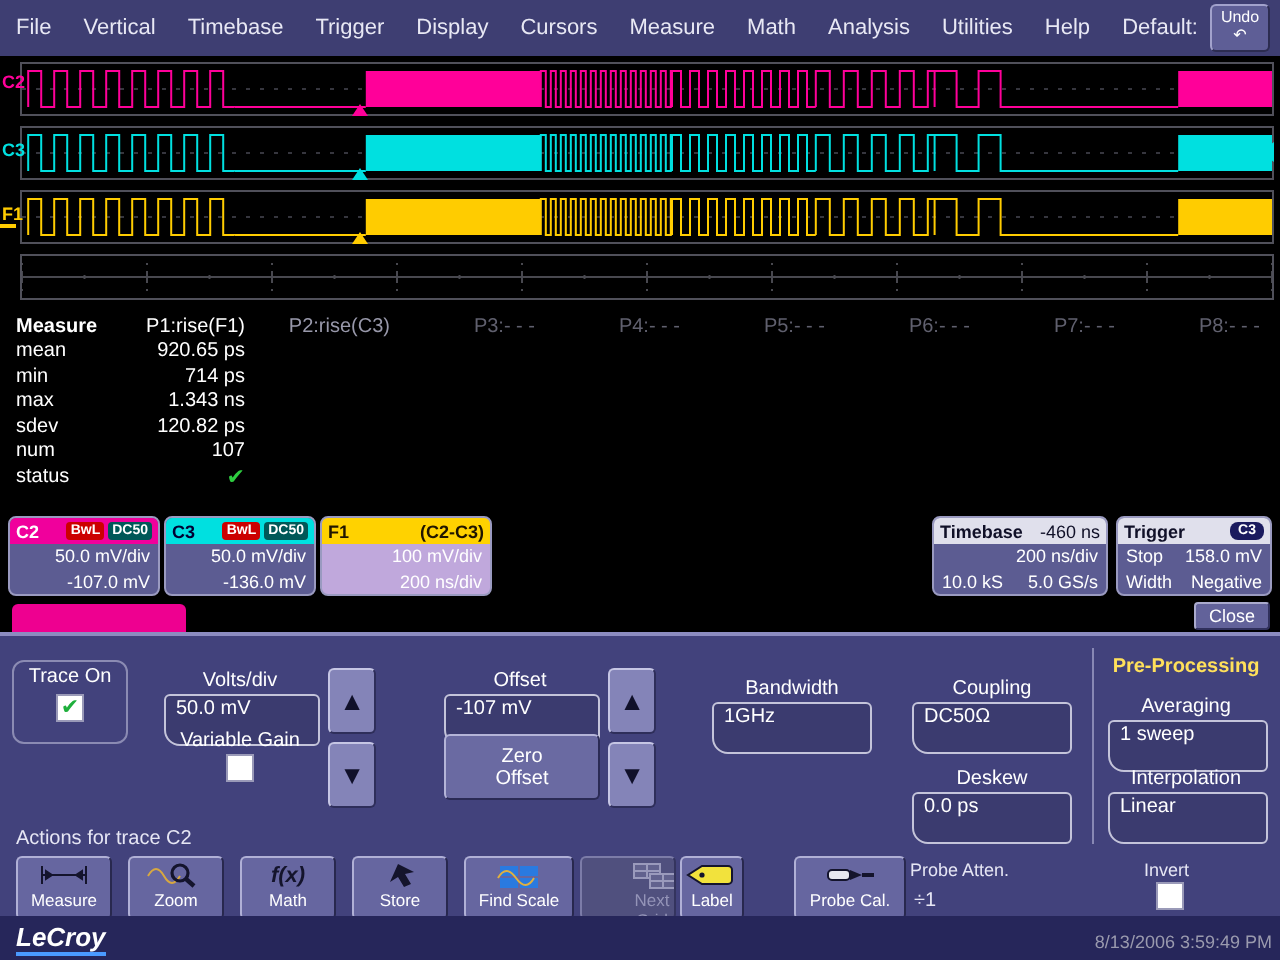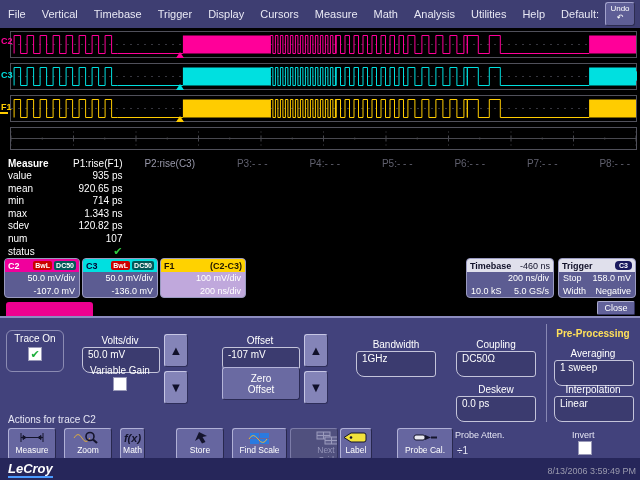--- a/index.html
+++ b/index.html
@@ -161,31 +161,20 @@
         <span class="mcell col-active">P1:rise(F1)</span>
         <span class="mcell col-inactive">P2:rise(C3)</span>
         <span class="mcell col-empty">P3:- - -</span>
         <span class="mcell col-empty">P4:- - -</span>
         <span class="mcell col-empty">P5:- - -</span>
         <span class="mcell col-empty">P6:- - -</span>
         <span class="mcell col-empty">P7:- - -</span>
         <span class="mcell col-empty">P8:- - -</span>
       </div>
       <div class="mrow">
-        <span class="mcell mlabel">value</span>
-        <span class="mcell">935 ps</span>
-        <span class="mcell"></span>
-        <span class="mcell"></span>
-        <span class="mcell"></span>
-        <span class="mcell"></span>
-        <span class="mcell"></span>
-        <span class="mcell"></span>
-        <span class="mcell"></span>
-      </div>
-      <div class="mrow">
         <span class="mcell mlabel">mean</span>
         <span class="mcell">920.65 ps</span>
         <span class="mcell"></span>
         <span class="mcell"></span>
         <span class="mcell"></span>
         <span class="mcell"></span>
         <span class="mcell"></span>
         <span class="mcell"></span>
         <span class="mcell"></span>
       </div>
@@ -341,21 +330,21 @@
       <span id="action-buttons"><span class="abtn" style="left: 8px; width: 48px;"><span class="ic">
               <svg width="30" height="13">
                 <path d="M4 2v9M26 2v9M4 6.5h22M9 6.5 6 4.5v4zM21 6.5l3-2v4z" stroke="#14142c" fill="#14142c" stroke-width="1"></path>
               </svg>
             </span><span>Measure</span></span><span class="abtn" style="left: 64px; width: 48px;"><span class="ic">
               <svg width="30" height="13">
                 <path d="M1 7q4-7 8 0t8 0" stroke="#d8a840" fill="none"></path>
                 <circle cx="17" cy="5.5" r="4" fill="none" stroke="#14142c" stroke-width="1.6"></circle>
                 <path d="M20 8.5 24 12" stroke="#14142c" stroke-width="2.2"></path>
               </svg>
-            </span><span>Zoom</span></span><span class="abtn" style="left: 120px; width: 25px;"><span class="ic">
+            </span><span>Zoom</span></span><span class="abtn" style="left: 120px; width: 48px;"><span class="ic">
               <span style="font-weight:bold;font-size:11px;color:#14142c;font-style:italic">f(x)</span>
             </span><span>Math</span></span><span class="abtn" style="left: 176px; width: 48px;"><span class="ic">
               <svg width="26" height="13">
                 <path d="M12 1l8 4-4.5 1 3 5-3.5 1.5-3-5L8 10z" fill="#14142c"></path>
               </svg>
             </span><span>Store</span></span><span class="abtn" style="left: 232px; width: 55px;"><span class="ic">
               <svg width="26" height="14">
                 <rect x="3" y="2" width="9" height="5" fill="#2a7ae0"></rect>
                 <rect x="13" y="2" width="9" height="5" fill="#2a7ae0"></rect>
                 <rect x="3" y="8" width="9" height="5" fill="#2a7ae0"></rect>

